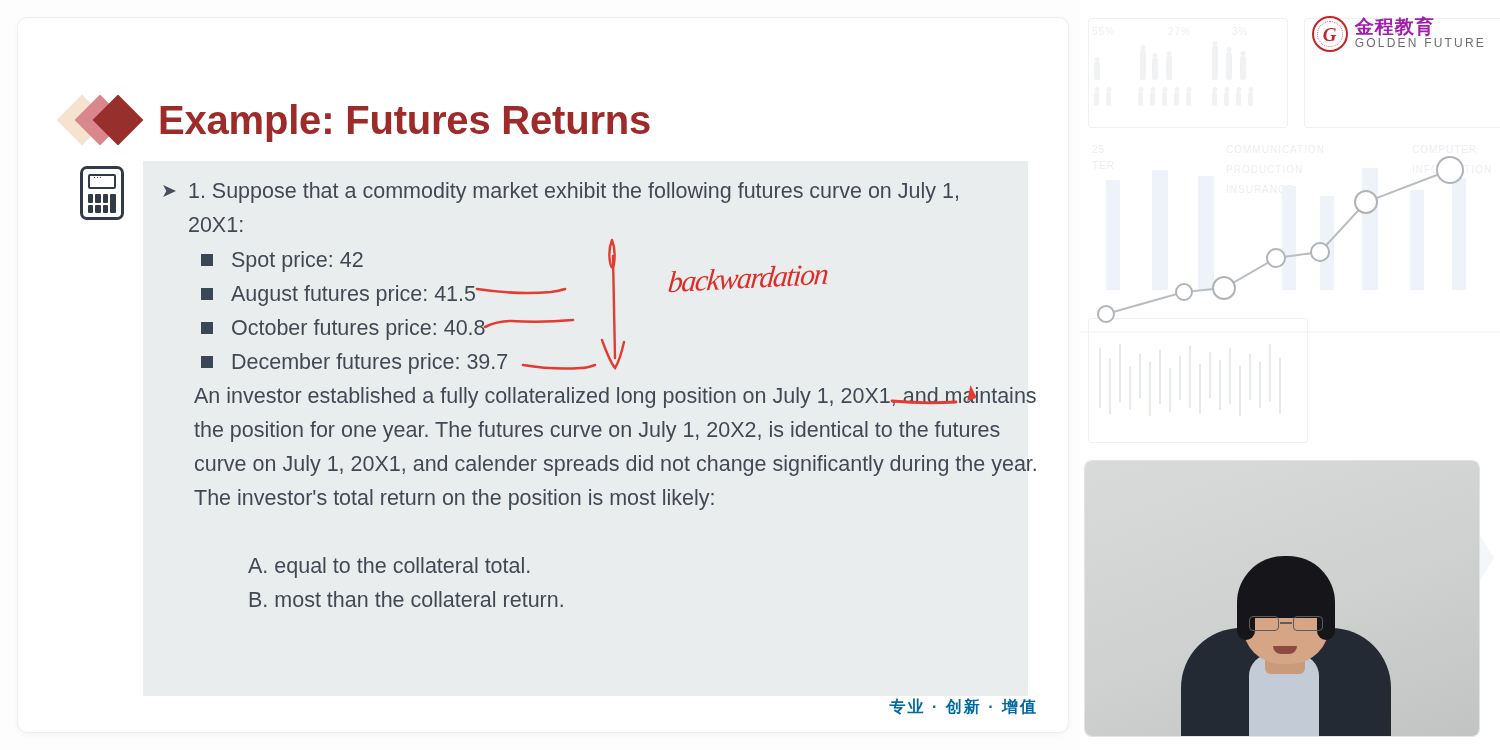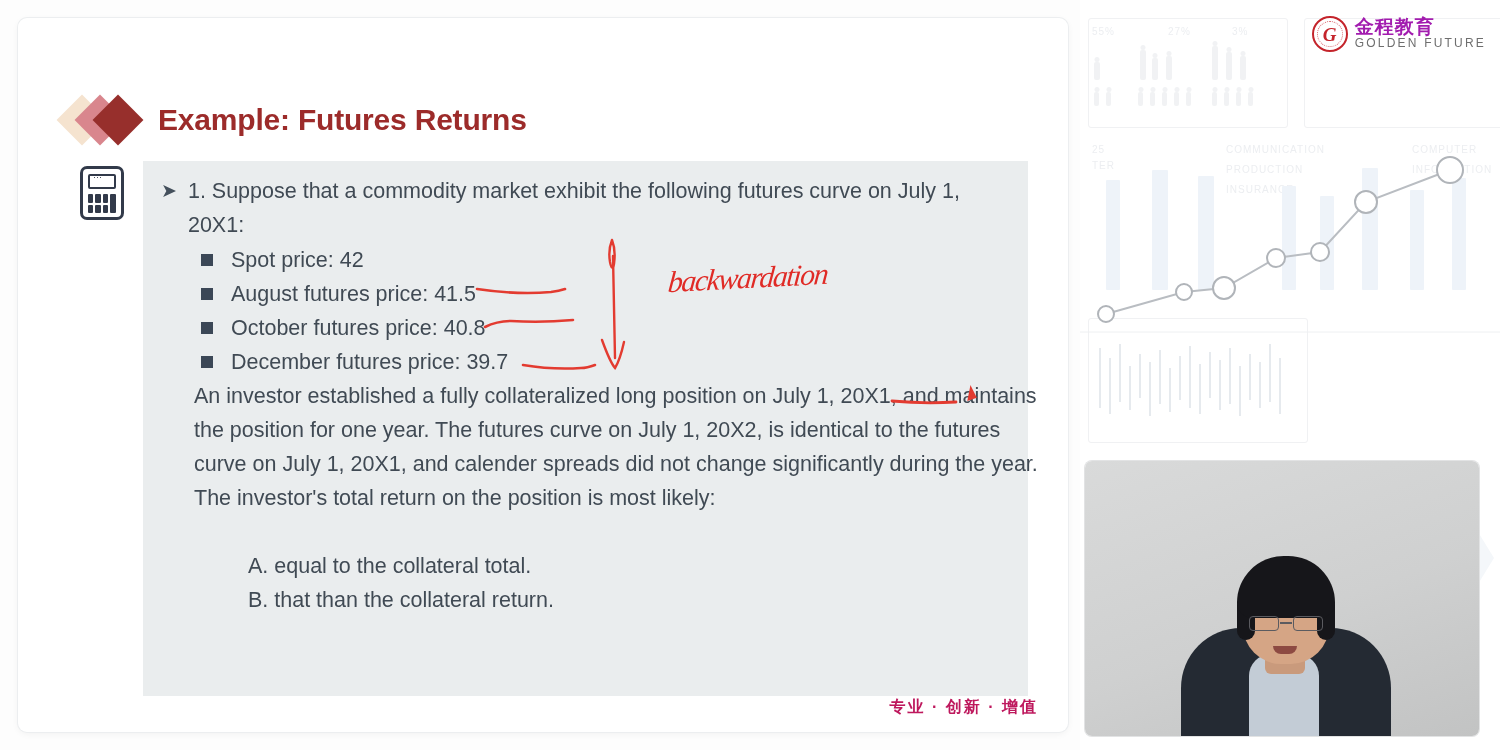--- a/index.html
+++ b/index.html
@@ -82,21 +82,21 @@
   .title-row {
     position: absolute; left: 46px; top: 76px;
     display: flex; align-items: center; gap: 16px;
   }
   .diamonds { position: relative; width: 78px; height: 52px; }
   .diamond { position: absolute; width: 36px; height: 36px; transform: rotate(45deg); top: 8px; }
   .diamond.d1 { left: 0px;  background: #f5e3cf; }
   .diamond.d2 { left: 18px; background: #d9868d; }
   .diamond.d3 { left: 36px; background: #972f2c; }
   .slide-title {
-    font-size: 30px; font-weight: bold; color: #9c2b2a;
+    font-size: 40px; font-weight: bold; color: #9c2b2a;
     letter-spacing: -0.2px; white-space: nowrap;
   }
 
   .calc-icon {
     position: absolute; left: 62px; top: 148px;
     width: 44px; height: 54px; border: 3px solid #323a4a; border-radius: 7px;
     background: #ffffff;
   }
   .calc-screen {
     position: absolute; left: 5px; top: 5px; right: 5px; height: 15px;
@@ -133,21 +133,21 @@
     width: 12px; height: 12px; background: #3b4756; margin-top: 11px; flex: 0 0 12px;
   }
   .sub-text { line-height: 34px; }
 
   .para { position: absolute; left: 51px; top: 218px; width: 860px; }
   .options { position: absolute; left: 105px; top: 388px; }
   .option-line { line-height: 34px; }
 
   .footer-cn {
     position: absolute; right: 30px; bottom: 14px;
-    color: #be185d; font-size: 16px; font-weight: bold; letter-spacing: 2px;
+    color: #0369a1; font-size: 16px; font-weight: bold; letter-spacing: 2px;
   }
 
   
   .ink { position: absolute; left: 0; top: 0; width: 1050px; height: 714px; pointer-events: none; }
   .ink-word {
     position: absolute; left: 650px; top: 243px;
     color: #e02b26; font-size: 30px;
     font-family: "Liberation Serif", serif;
     font-style: italic; transform: rotate(-3deg) skewX(-8deg);
     letter-spacing: -1.5px; white-space: nowrap;
@@ -339,21 +339,21 @@
         <div class="sub-item">
           <span class="sq-bullet"></span>
           <span class="body-text sub-text">December futures price: 39.7</span>
         </div>
       </div>
 
       <div class="body-text para">An investor established a fully collateralized long position on July 1, 20X1, and maintains the position for one year. The futures curve on July 1, 20X2, is identical to the futures curve on July 1, 20X1, and calender spreads did not change significantly during the year. The investor's total return on the position is most likely:</div>
 
       <div class="options">
         <div class="body-text option-line">A. equal to the collateral total.</div>
-        <div class="body-text option-line">B. that than the collateral return.</div>
+        <div class="body-text option-line">B. most than the collateral return.</div>
       </div>
     </div>
 
     <svg class="ink" viewBox="0 0 1050 714">
       <g stroke="#e33b30" stroke-width="2.6" fill="none" stroke-linecap="round">
         <path d="M459 271 q40 6 74 3 q8 -1 14 -3"></path>
         <path d="M467 309 q12 -6 26 -6 q30 2 62 -1"></path>
         <path d="M505 347 q30 5 58 3 q6 0 14 -3"></path>
         <path d="M874 383 q32 3 64 1" stroke-width="2.8"></path>
         <path d="M953 371 l4 8 l-6 2 z" fill="#e33b30"></path>

